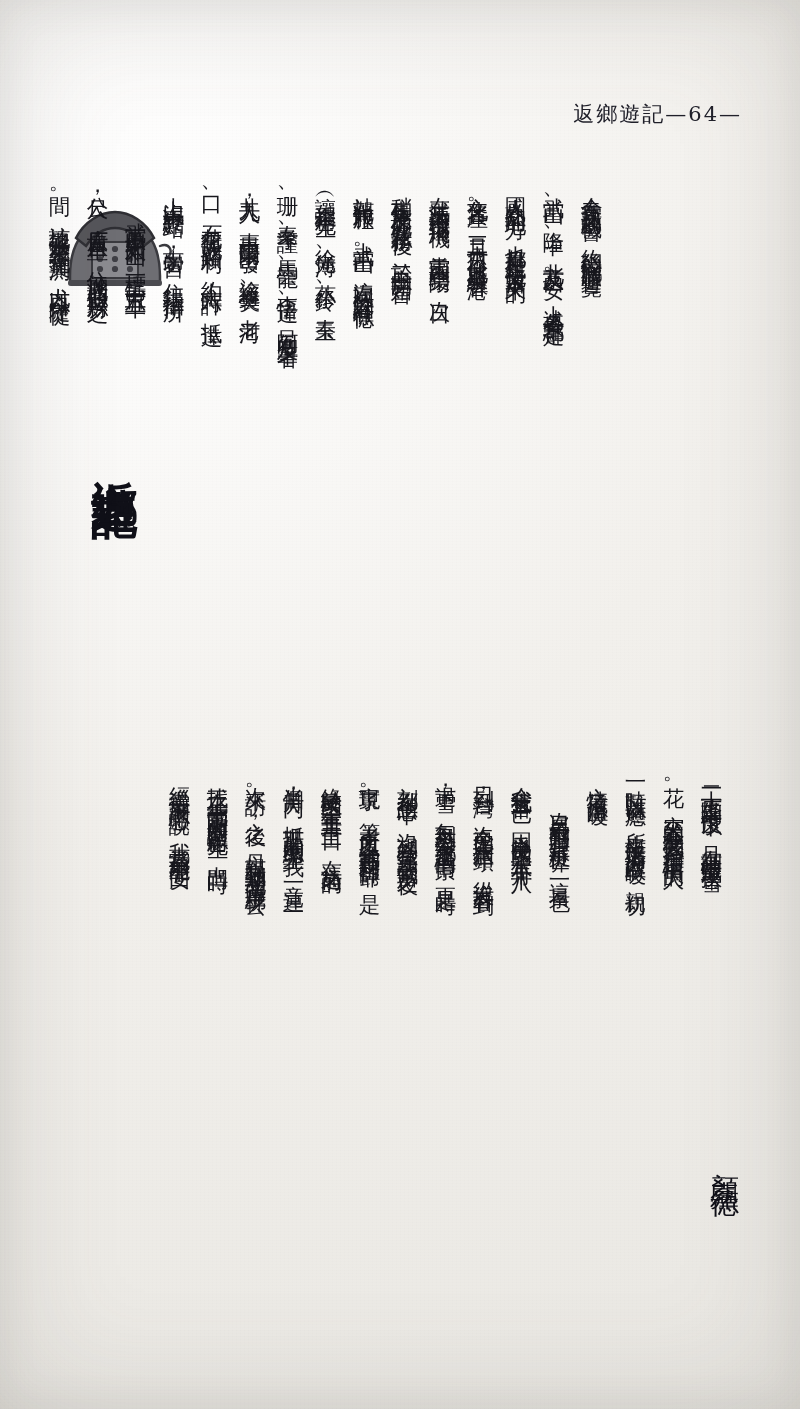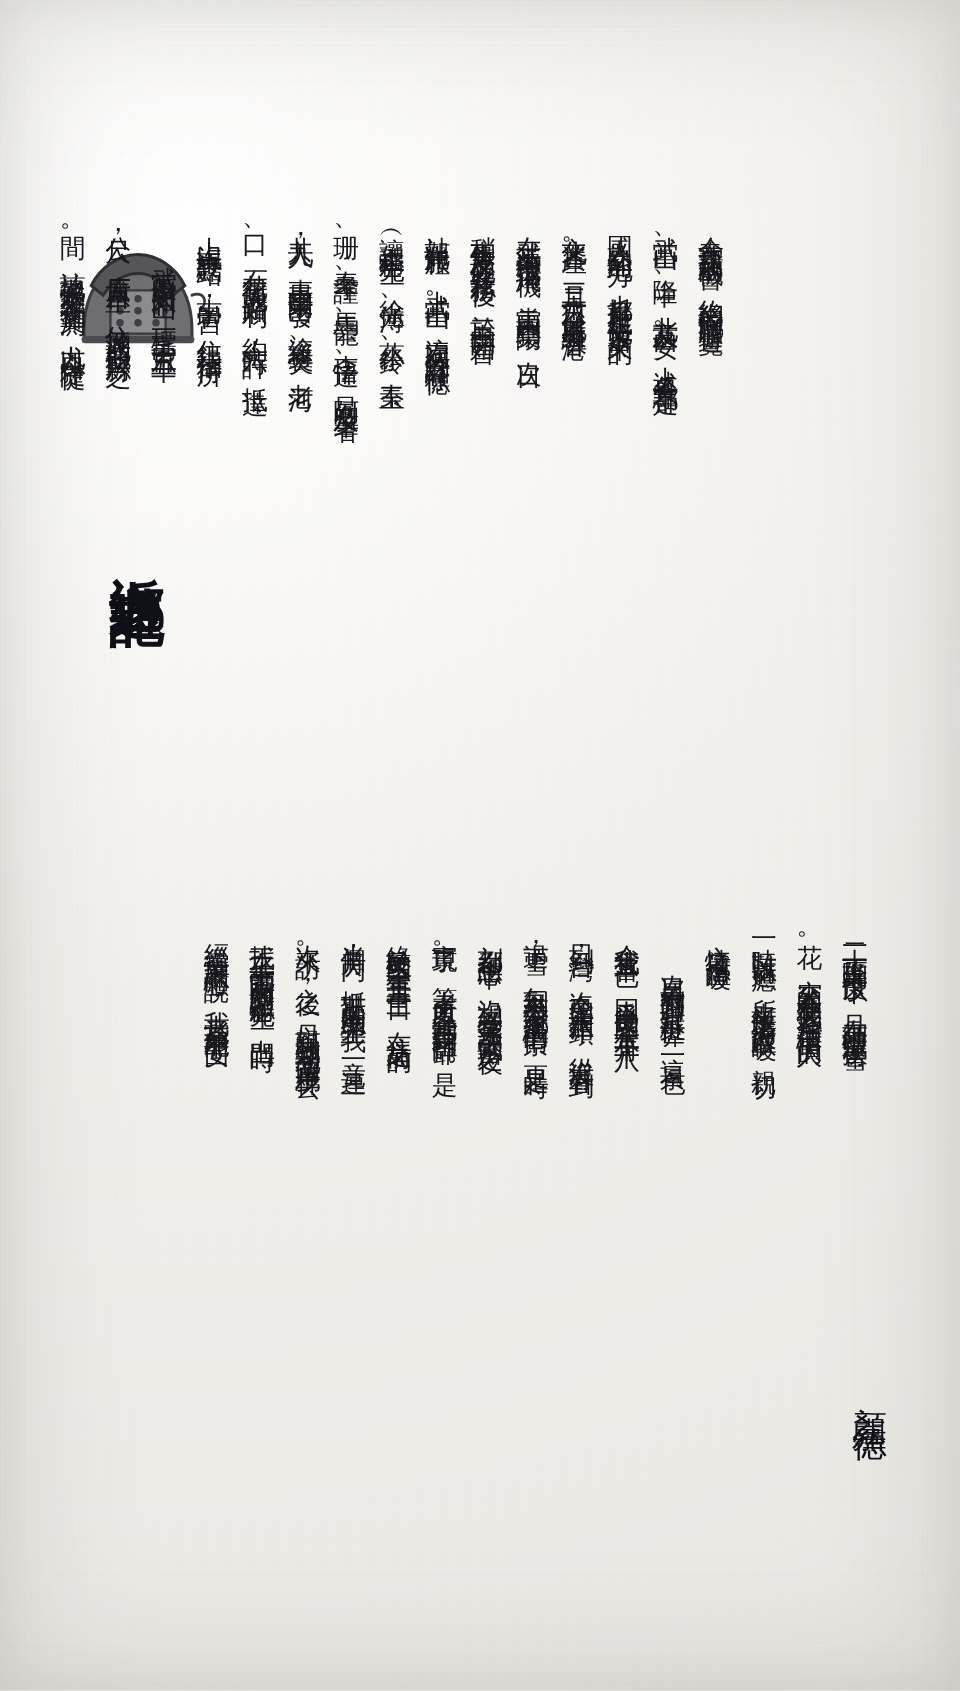--- a/index.html
+++ b/index.html
@@ -131,20 +131,21 @@
     height: 598px;
   }
 </style>
 </head>
 <body>
 
 <div class="page">
 
   <div class="grain"></div>
 
+  <div class="header">返鄉遊記—64—</div>
 
   <div class="title-block">
     <svg class="phone-icon" viewBox="0 0 150 150">
 
       <path d="M30 96 C30 62, 46 40, 75 40 C104 40, 120 62, 120 96 L120 104 L30 104 Z" fill="#6e6e73" stroke="#3a3a3f" stroke-width="2.5"></path>
 
       <path d="M36 58 C44 42, 60 32, 75 32 C90 32, 106 42, 114 58 L104 66 C96 54, 86 48, 75 48 C64 48, 54 54, 46 66 Z" fill="#55555a" stroke="#2f2f34" stroke-width="2.5"></path>
 
       <rect x="52" y="62" width="46" height="36" rx="3" fill="#8b8b90" stroke="#3a3a3f" stroke-width="2"></rect>
 

